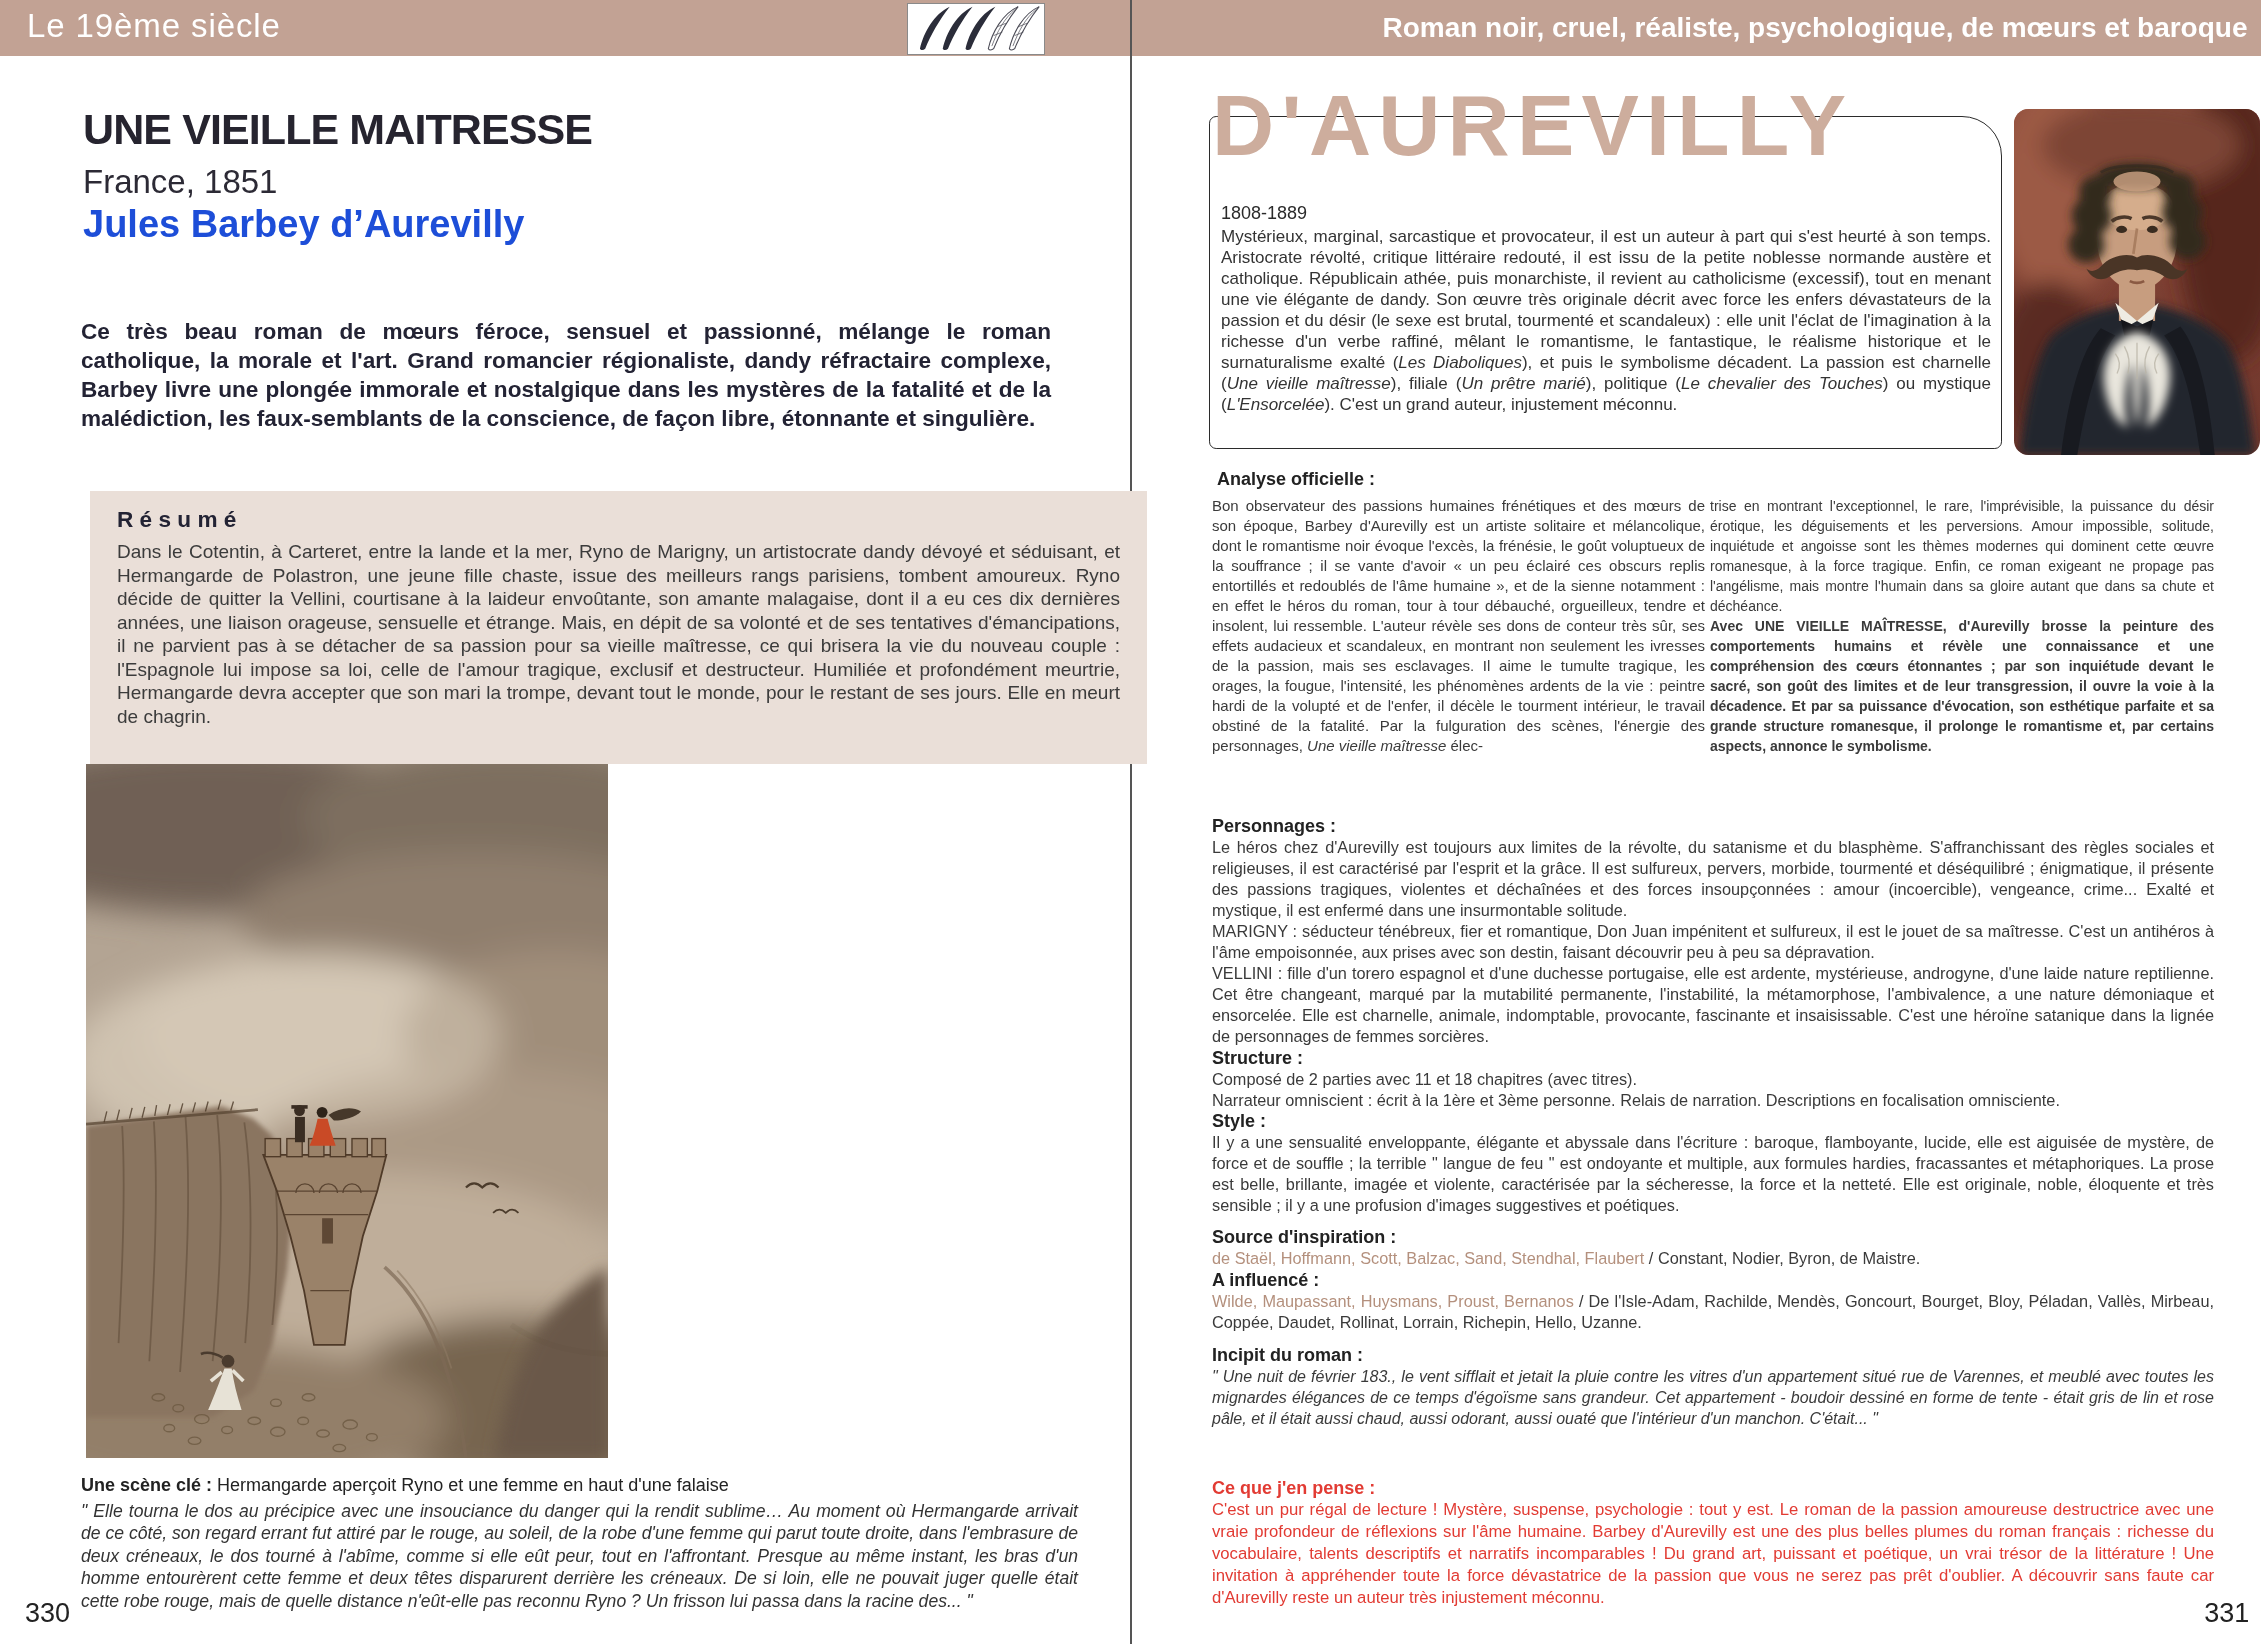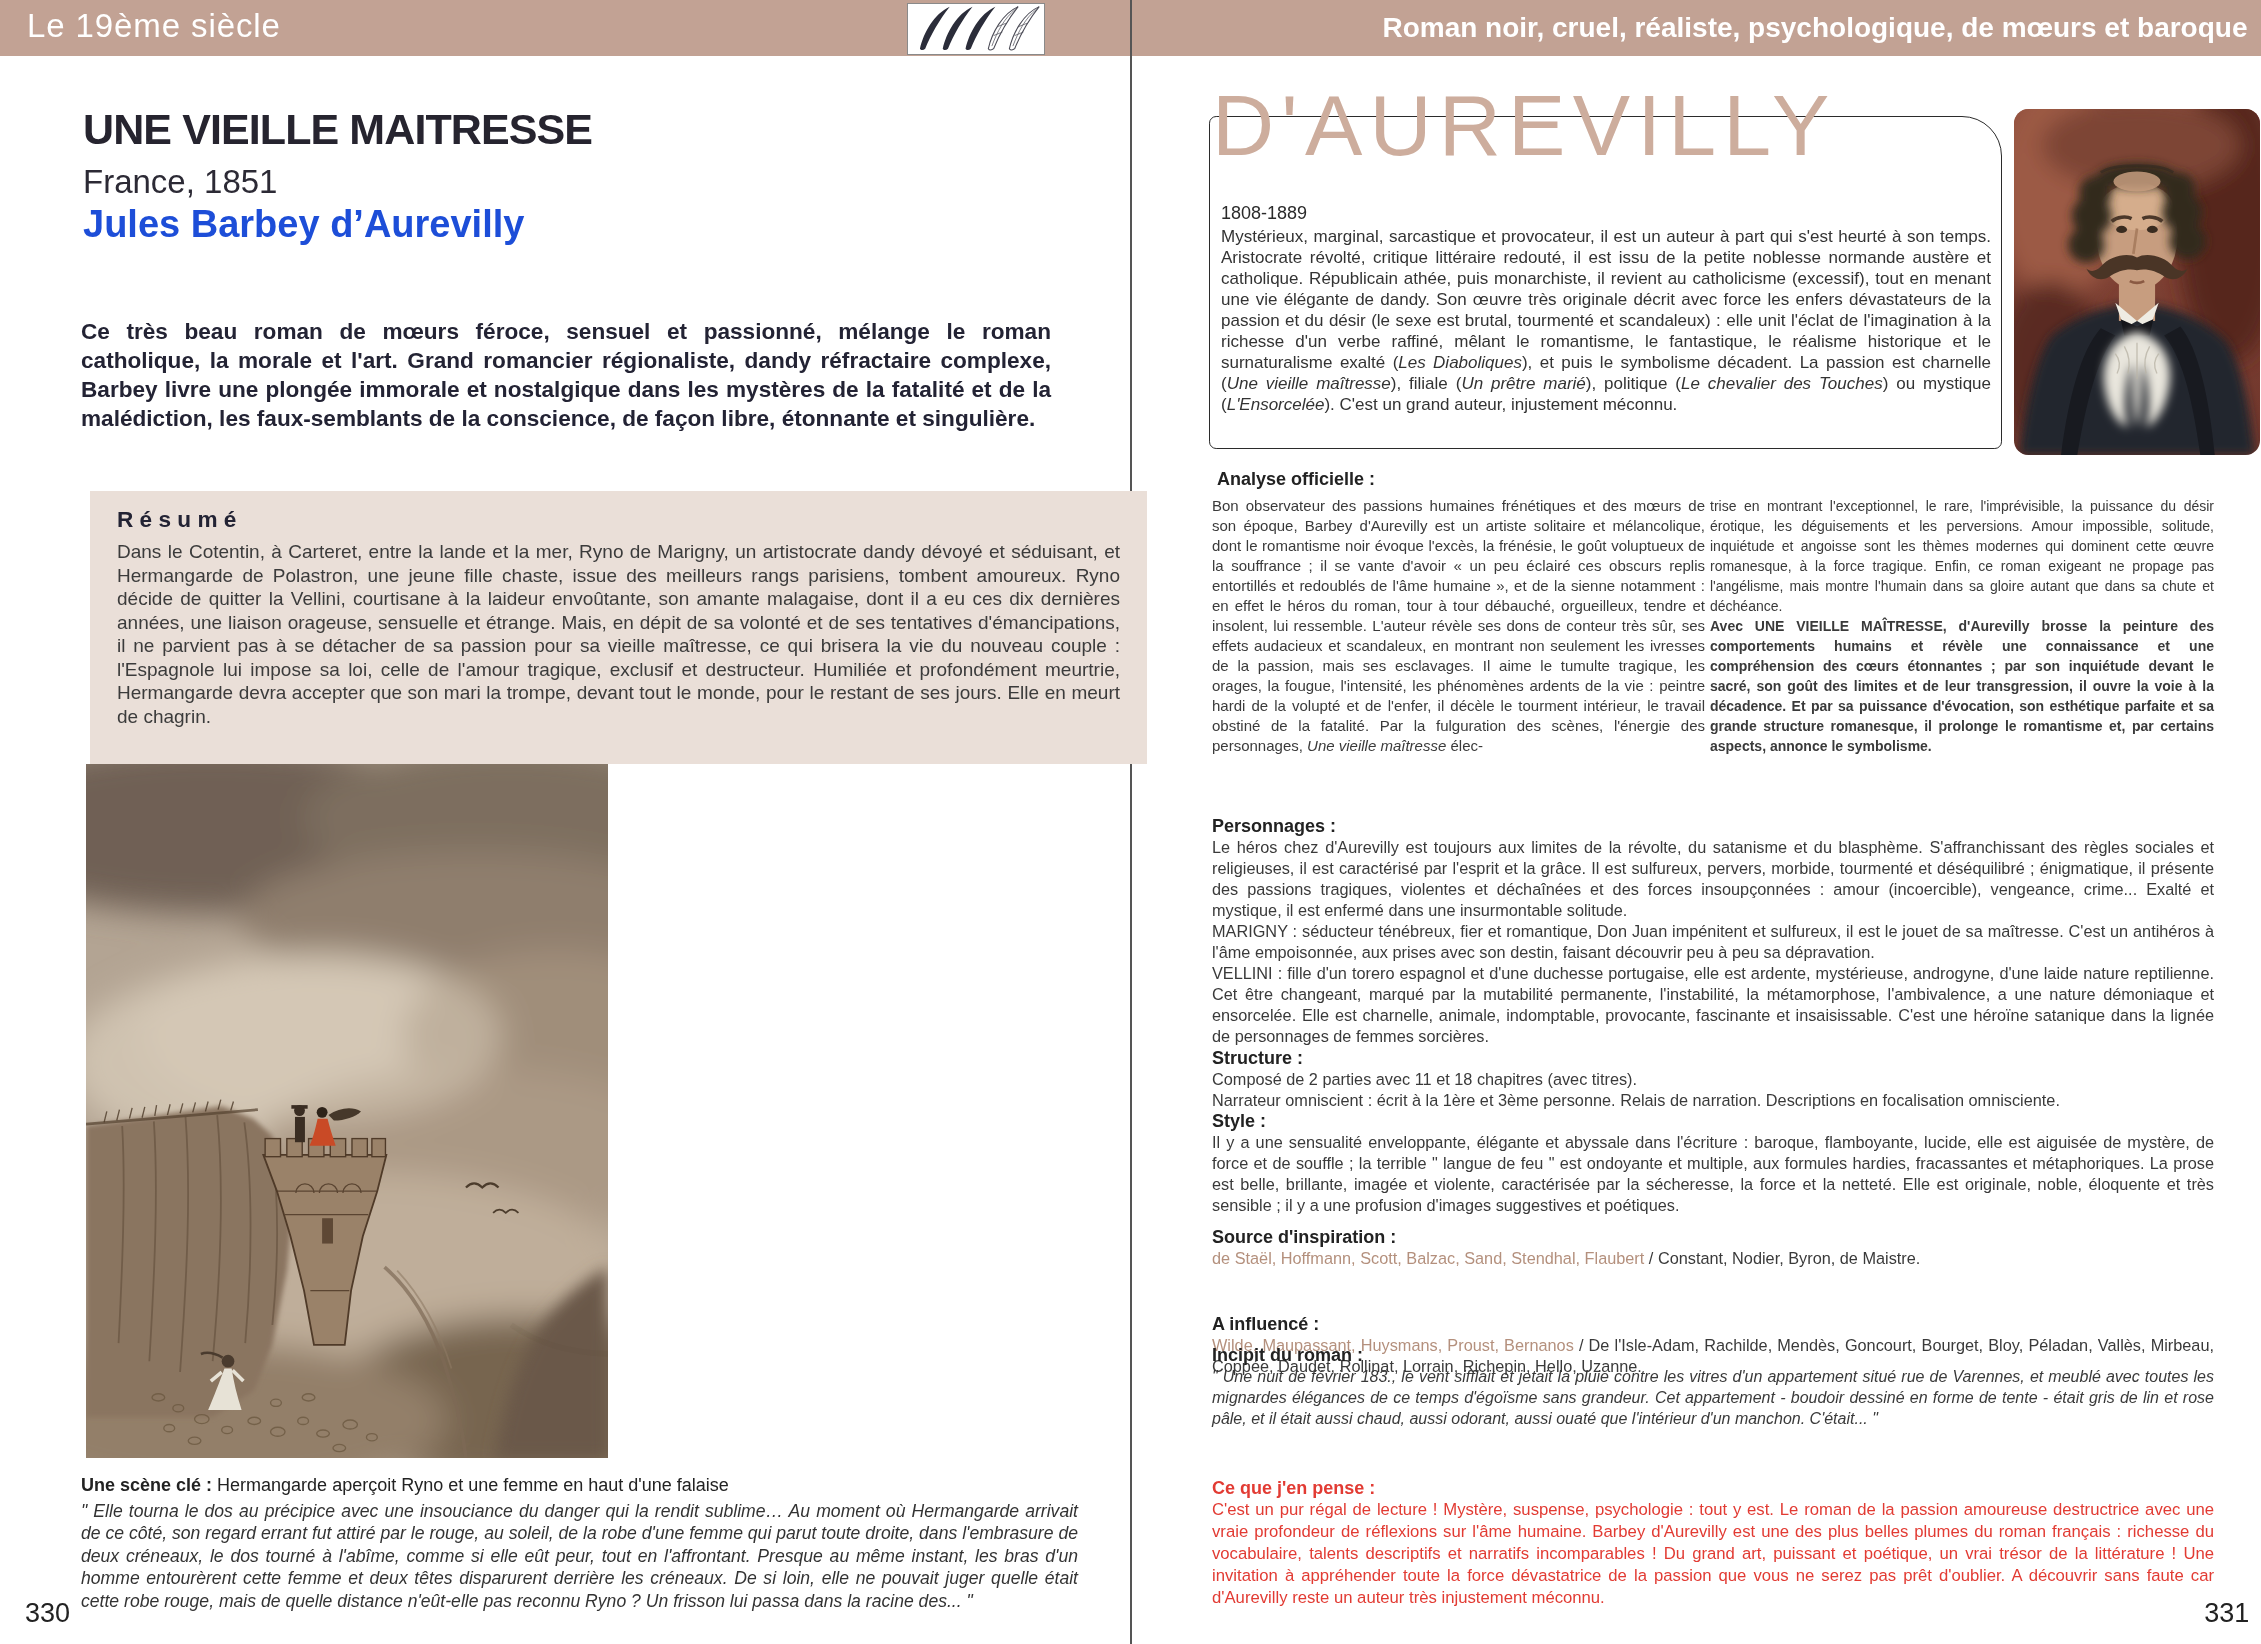--- a/index.html
+++ b/index.html
@@ -24,41 +24,41 @@
   .resume-text{font-size:19px;color:#3b3b3b;line-height:23.5px;text-align:justify;margin:0;}
   .painting{left:86px;top:764px;width:522px;height:694px;}
   .painting svg{display:block;width:100%;height:100%;}
   .scene-block{left:81px;top:1475px;width:997px;}
   .scene-caption{font-size:18px;color:#222222;margin:0 0 3.6px 0;}
   .seg-b{font-weight:bold;}
   .scene-quote{font-size:17.6px;font-style:italic;color:#333333;line-height:22.6px;text-align:justify;margin:0;}
   .page-num-left{left:25px;top:1598px;font-size:27px;color:#222222;}
   
   .bio-box{left:1209px;top:116px;width:793px;height:333px;border:1.8px solid #2b2b2b;border-radius:7.2px 40px 7.2px 7.2px;background:#ffffff;box-sizing:border-box;}
-  .author-display{left:1212px;top:76px;width:796px;font-size:86px;font-weight:normal;color:#cdad9d;letter-spacing:7.2px;white-space:nowrap;}
+  .author-display{left:1212px;top:76px;width:796px;font-size:86px;font-weight:bold;color:#cdad9d;letter-spacing:7.2px;white-space:nowrap;}
   .bio-content{left:1221px;top:203px;width:770px;}
   .bio-years{font-size:18px;color:#2a2a2a;margin:0 0 1.8px 0;}
   .bio-text{font-size:17px;color:#333333;line-height:21px;text-align:justify;margin:0;}
   .seg-i{font-style:italic;}
   .seg-src{color:#b4907d;}
   .portrait{left:2014px;top:109px;width:246px;height:346px;border-radius:14.5px;overflow:hidden;}
   .portrait svg{display:block;width:100%;height:100%;}
   .sec-h{font-size:18px;font-weight:bold;color:#222222;margin:0;}
   .sec-t{font-size:16.3px;color:#3a3a3a;line-height:21px;text-align:justify;margin:0;}
   .analyse-h{left:1217px;top:469px;text-align:center;}
   .col1{left:1212px;top:496px;width:493px;font-size:15px;line-height:20px;}
   .col2{left:1710px;top:496px;width:504px;font-size:14px;line-height:20px;}
   .col p{margin:0;text-align:justify;color:#3a3a3a;}
   .brown-para{color:#8a6a57;font-weight:bold;}
   .personnages{left:1212px;top:816px;width:1002px;}
   .personnages p{margin:0;}
   .structure{left:1212px;top:1048px;width:1002px;}
   .style-sec{left:1212px;top:1111px;width:1002px;}
   .source-sec{left:1212px;top:1227px;width:1002px;}
-  .influence-sec{left:1212px;top:1270px;width:1002px;margin-top:44px;}
+  .influence-sec{left:1212px;top:1270px;width:1002px;}
   .incipit-sec{left:1212px;top:1345px;width:1002px;}
   .incipit-quote{font-style:italic;font-size:16px;line-height:21px;}
   .opinion-sec{left:1212px;top:1478px;width:1002px;}
   .opinion-sec .sec-h{color:#e23b33;}
   .opinion-text{color:#e23b33 !important;font-size:16.7px;line-height:22px;}
   .page-num-right{right:12.7px;top:1598px;font-size:27px;color:#222222;}
 </style>
 </head>
 <body>
 

